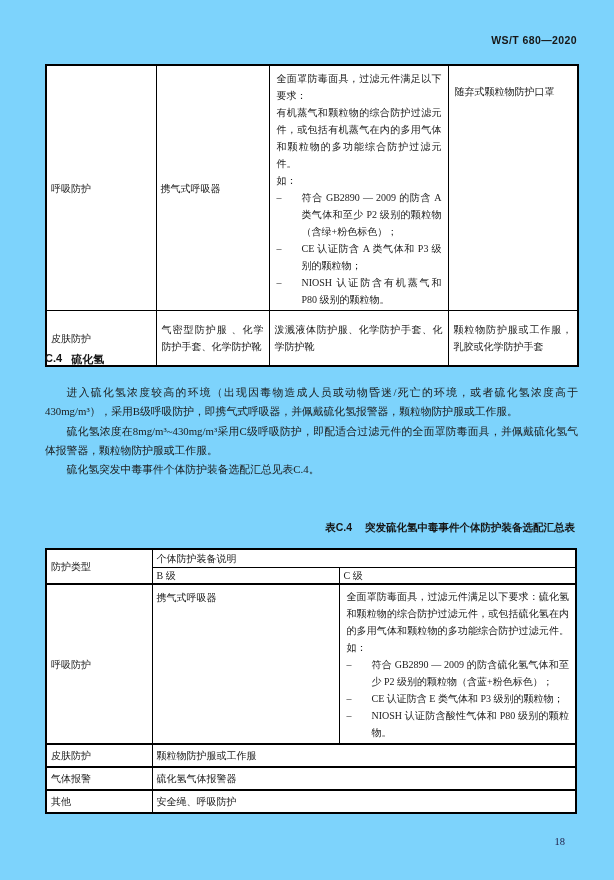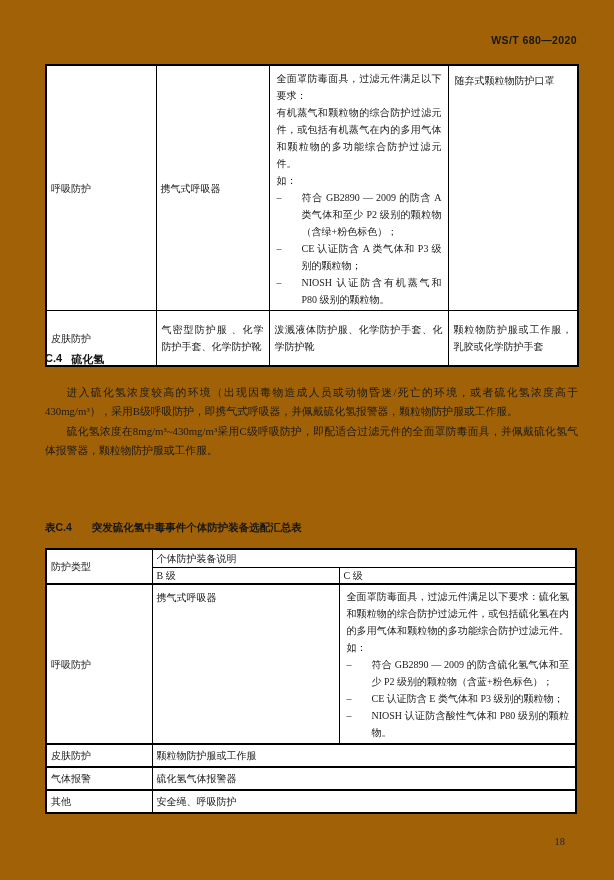--- a/index.html
+++ b/index.html
@@ -1,57 +1,57 @@
 <!DOCTYPE html>
 <html lang="zh"><head>
 <meta charset="utf-8">
 <style>
   * { margin:0; padding:0; box-sizing:border-box; }
   html,body { background:#ffffff; }
   .page {
-    position:relative; width:614px; height:880px; background:#a16207;
+    position:relative; width:614px; height:880px; background:#7dd3fc;
     font-family:"Liberation Serif","DejaVu Serif",serif; color:#1b1b1b;
     overflow:hidden;
   }
   .doc-ref {
     position:absolute; top:34px; right:37px;
     font-family:"Liberation Sans","DejaVu Sans",sans-serif;
     font-weight:600; font-size:10.5px; letter-spacing:.4px; color:#161616;
   }
   table { border-collapse:collapse; table-layout:fixed; position:absolute; background:#fff; }
   td { border:1px solid #000; font-size:10px; line-height:17px; color:#1b1b1b;
        vertical-align:middle; padding:2px 4px; overflow:hidden; }
 
   
   .t1 { left:45px; top:64px; width:532px; border:2px solid #000; }
   .t1 .r1 td { height:227px; }
   .t1 .r2 td { height:37px; }
   .t1 td.cell-complex, .t1 td.cell-top { vertical-align:top; text-align:left; }
   .t1 td.cell-complex { padding:4px 6px 2px 7px; }
-  .t1 td.cell-top { padding:6px 6px; text-align:justify;margin-left:9px; }
+  .t1 td.cell-top { padding:17px 6px; text-align:justify;margin-left:9px; }
   .t1 .r2 td.wrapcell { text-align:justify; vertical-align:middle; padding:10px 5px; }
   .jt { text-align:justify; }
   .bullet { display:flex; }
   .bullet .dash { width:25px; flex:none; text-align:left; }
   .bullet .btxt { flex:1; text-align:justify; }
 
   
   .sec-heading {
     position:absolute; left:45px; top:352px; display:flex; gap:9px;
     font-family:"Liberation Sans","DejaVu Sans",sans-serif; font-weight:bold;
     font-size:11px; color:#161616;
   }
   .body-text { position:absolute; left:45px; top:383px; width:533px;
     font-size:10.8px; line-height:19.3px; text-align:justify; }
   .body-text p { text-indent:2em; }
 
   
   .t2-title {
     position:absolute; left:45px; top:521px; width:530px;
-    display:flex; justify-content:flex-start; gap:20px;
+    display:flex; justify-content:flex-end; gap:13px;
     font-family:"Liberation Sans","DejaVu Sans",sans-serif; font-weight:bold;
     font-size:10.5px; color:#161616;
   }
   .t2 { left:45px; top:548px; width:530px; border:2px solid #000; }
   .t2 .hr1 td { height:17px; line-height:13px; }
   .t2 .hr2 td { height:12px; line-height:11px; border-bottom:2px solid #000; }
   .t2 td.rowspan-head { border-bottom:2px solid #000;margin-top:40px; }
   .t2 .rr1 td { height:158px; }
   .t2 td.cell-b-top { vertical-align:top; padding-top:4px; }
   .t2 td.cell-complex { vertical-align:top; text-align:left; padding:3px 6px 2px 7px; }
@@ -105,20 +105,21 @@
   </table>
 
   <div class="sec-heading">
     <span>C.4</span>
     <span>硫化氢</span>
   </div>
 
   <div class="body-text">
     <p>进入硫化氢浓度较高的环境（出现因毒物造成人员或动物昏迷/死亡的环境，或者硫化氢浓度高于430mg/m³），采用B级呼吸防护，即携气式呼吸器，并佩戴硫化氢报警器，颗粒物防护服或工作服。</p>
     <p>硫化氢浓度在8mg/m³~430mg/m³采用C级呼吸防护，即配适合过滤元件的全面罩防毒面具，并佩戴硫化氢气体报警器，颗粒物防护服或工作服。</p>
+    <p>硫化氢突发中毒事件个体防护装备选配汇总见表C.4。</p>
   </div>
 
   <div class="t2-title">
     <span>表C.4</span>
     <span>突发硫化氢中毒事件个体防护装备选配汇总表</span>
   </div>
 
   <table class="t2">
     <colgroup>
       <col style="width:106px">

